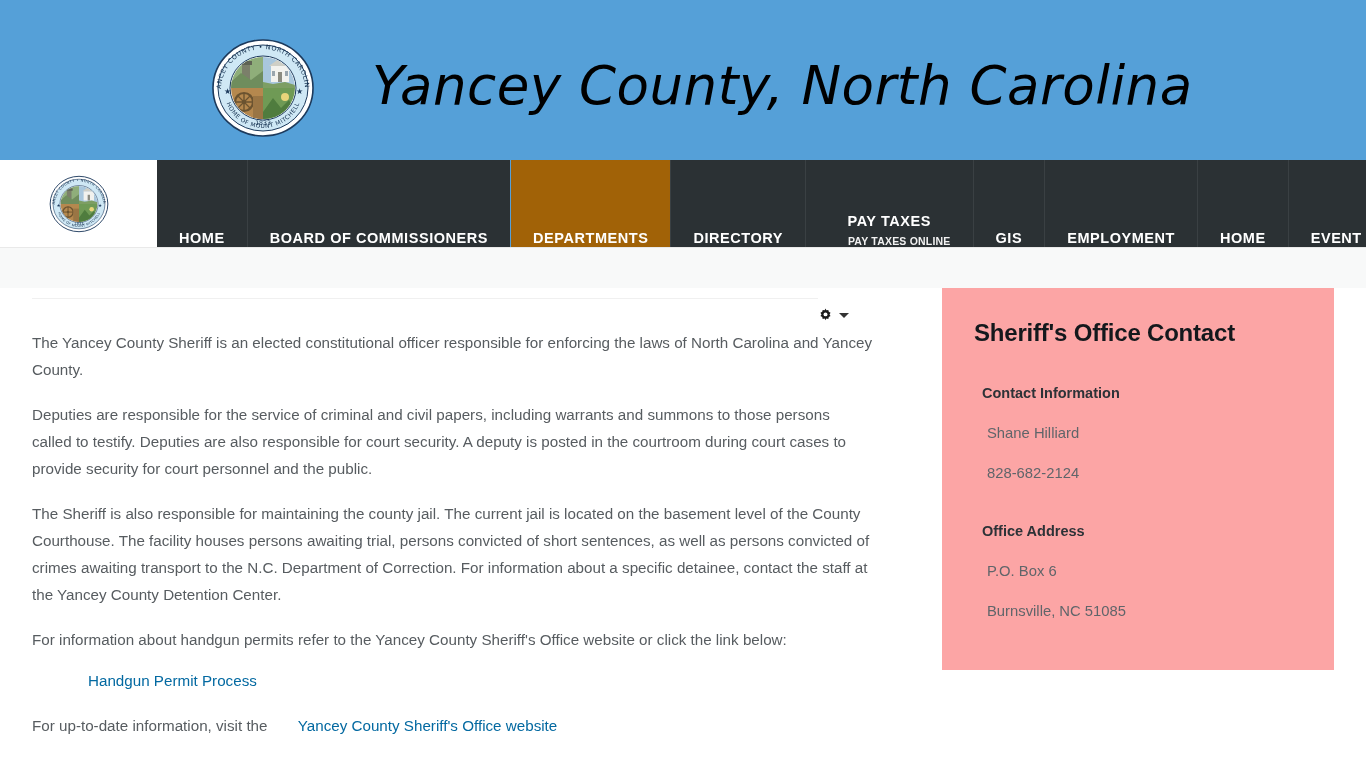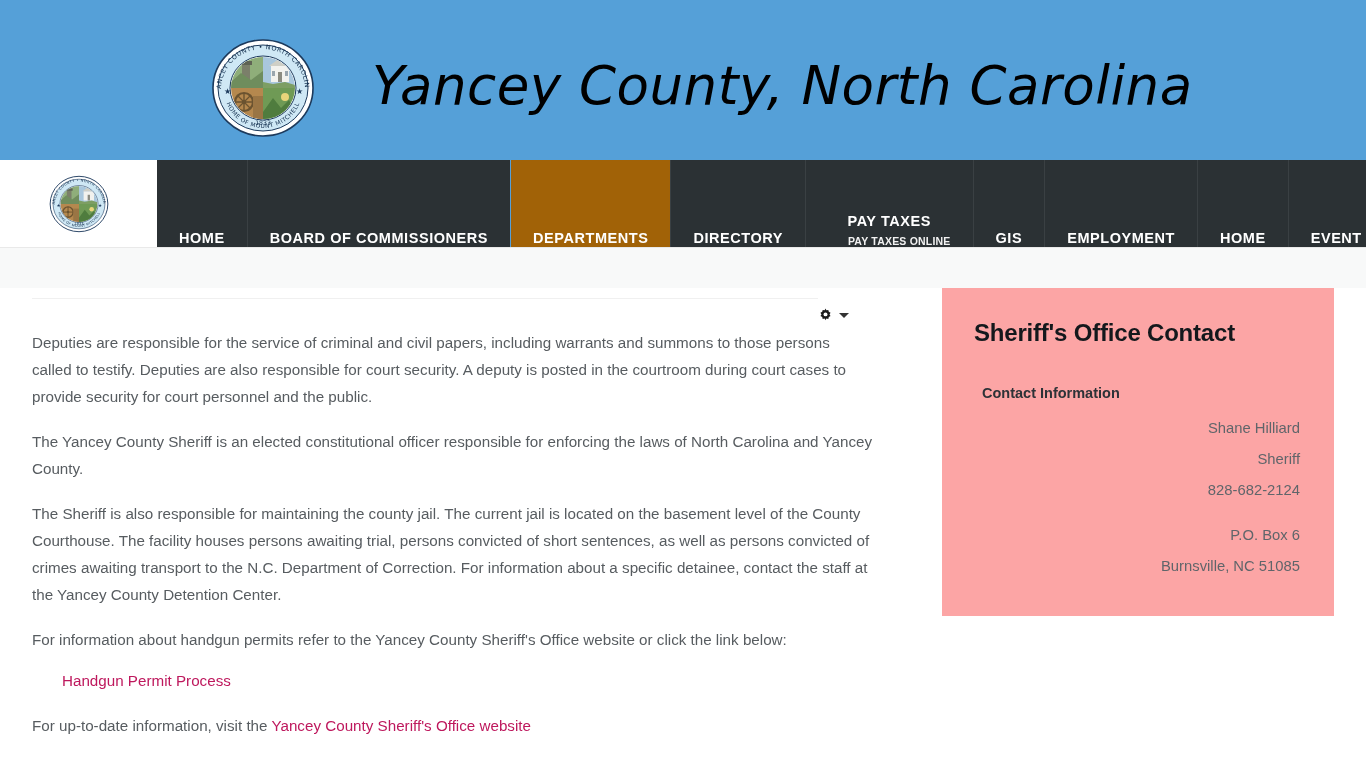--- a/index.html
+++ b/index.html
@@ -161,23 +161,24 @@
     color: #575c60;
     font-weight: 400;
     width: 840px;
   }
   .body-text p.tight { margin-bottom: 14px; }
   .link-indent {
     margin: 0 0 18px 30px !important;
     width: 800px !important;
   }
   a.page-link {
-    color: #be185d;
+    color: #0369a1;
     text-decoration: none;
     cursor: pointer;
+    margin-left: 26px;
   }
 
   
   .sidebar {
     position: absolute;
     left: 942px;
     top: 0px;
     width: 392px;
     min-height: 315px;
     background: #fca5a5;
@@ -195,22 +196,21 @@
     font-size: 14.5px;
     font-weight: bold;
     color: #2d3237;
     line-height: 27px;
     margin: 8px;
   }
   .sb-line {
     font-size: 14.8px;
     color: #60656a;
     line-height: 27px;
-    margin: 4px;
-    text-align: right;
+    margin: 13px;
   }
   .sb-gap { height: 10px; }
 </style>
 </head>
 <body>
 
 <header class="site-header">
 
   <div class="header-seal">
     <svg class="seal-wrap" width="104" height="100" viewBox="0 0 104 100" aria-hidden="true">
@@ -370,40 +370,40 @@
       <div class="tools-btn">
         <svg class="gear-icon" width="15" height="15" viewBox="0 0 16 16">
           <path fill="#1b1b1b" d="M8 0.6l0.9 1.9 2.1-0.5 0.5 2.1 1.9 0.9-1.1 1.8 1.1 1.8-1.9 0.9-0.5 2.1-2.1-0.5L8 13.0l-0.9-1.9-2.1 0.5-0.5-2.1-1.9-0.9 1.1-1.8-1.1-1.8 1.9-0.9 0.5-2.1 2.1 0.5z"></path>
           <circle cx="8" cy="6.8" r="2.1" fill="#ffffff"></circle>
         </svg>
         <span class="caret-down"></span>
       </div>
     </div>
 
     <div class="body-text">
+      <p>The Yancey County Sheriff is an elected constitutional officer responsible for enforcing the laws of North Carolina and Yancey County.</p>
       <p>Deputies are responsible for the service of criminal and civil papers, including warrants and summons to those persons called to testify. Deputies are also responsible for court security. A deputy is posted in the courtroom during court cases to provide security for court personnel and the public.</p>
-      <p>The Yancey County Sheriff is an elected constitutional officer responsible for enforcing the laws of North Carolina and Yancey County.</p>
       <p>The Sheriff is also responsible for maintaining the county jail. The current jail is located on the basement level of the County Courthouse. The facility houses persons awaiting trial, persons convicted of short sentences, as well as persons convicted of crimes awaiting transport to the N.C. Department of Correction. For information about a specific detainee, contact the staff at the Yancey County Detention Center.</p>
       <p class="tight">For information about handgun permits refer to the Yancey County Sheriff's Office website or click the link below:</p>
 
       <p class="link-indent">
         <a class="page-link" href="#">Handgun Permit Process</a>
       </p>
 
       <p><span>For up-to-date information, visit the </span><a class="page-link" href="#">Yancey County Sheriff's Office website</a></p>
     </div>
   </div>
 
   <aside class="sidebar">
     <h2 class="sidebar-title">Sheriff's Office Contact</h2>
 
     <p class="sb-label">Contact Information</p>
     <p class="sb-line">Shane Hilliard</p>
-    <p class="sb-line">Sheriff</p>
     <p class="sb-line">828-682-2124</p>
 
     <div class="sb-gap"></div>
 
+    <p class="sb-label">Office Address</p>
     <p class="sb-line">P.O. Box 6</p>
     <p class="sb-line">Burnsville, NC 51085</p>
   </aside>
 
 </div>
 
 </body></html>

